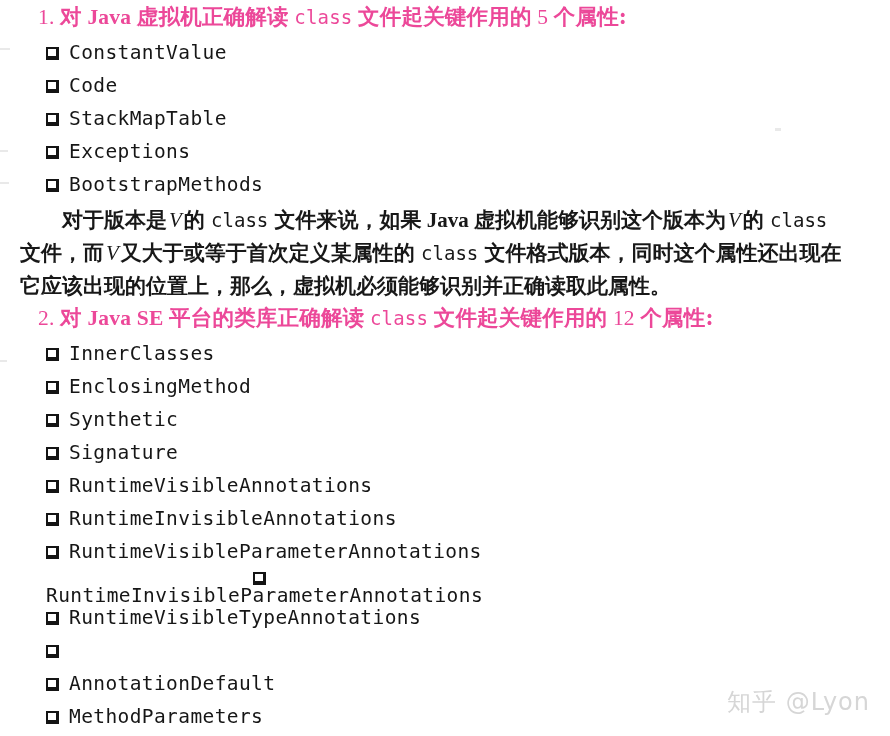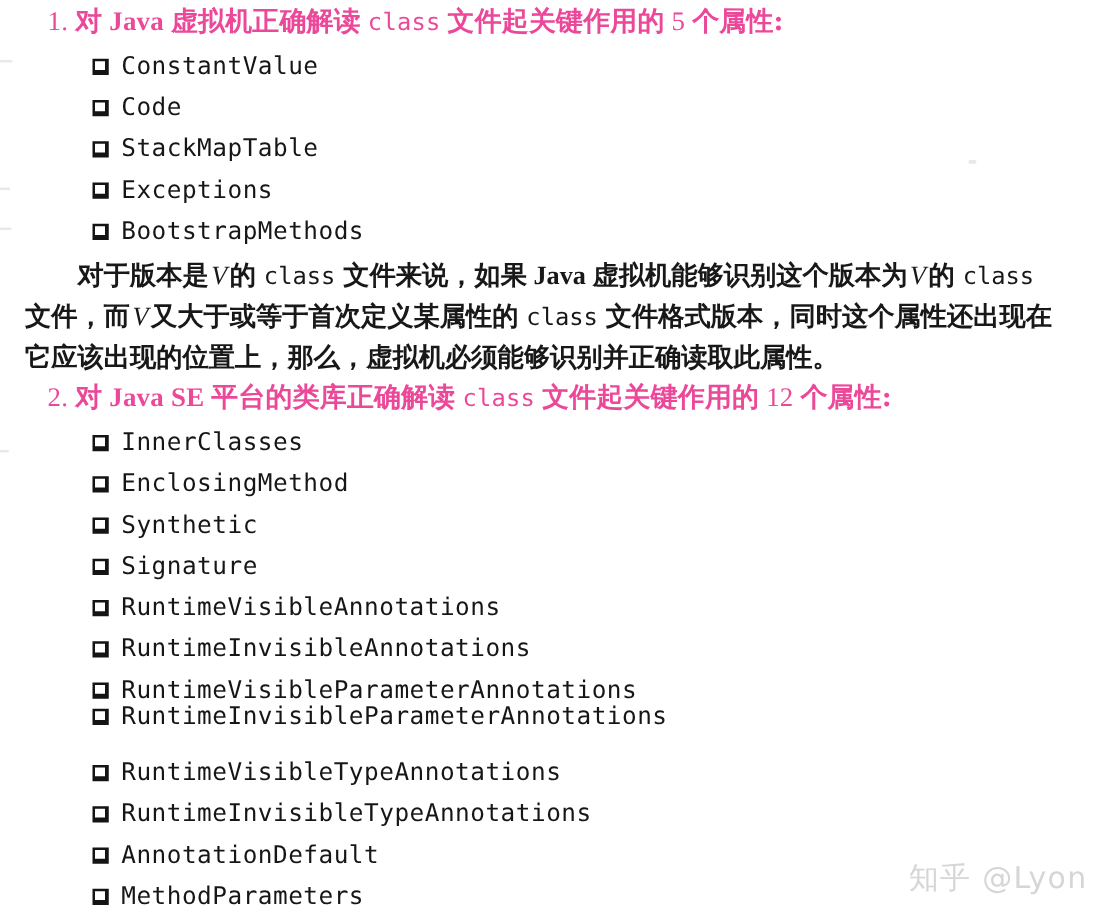--- a/index.html
+++ b/index.html
@@ -53,21 +53,20 @@
   }
 
   
   .chk-item {
     position: absolute;
     left: 46px;
     display: flex;
     align-items: center;
     height: 26px;
     white-space: nowrap;
-    margin-left: 28px;
   }
   .chk-box {
     width: 13px;
     height: 13px;
     box-sizing: border-box;
     border: 2px solid #141414;
     border-right-width: 3px;
     border-bottom-width: 4px;
     margin-right: 10px;
     background: #ffffff;
@@ -204,31 +203,30 @@
         <span class="chk-label">RuntimeVisibleAnnotations</span>
       </div>
       <div class="chk-item" style="top: 506px;">
         <span class="chk-box"></span>
         <span class="chk-label">RuntimeInvisibleAnnotations</span>
       </div>
       <div class="chk-item" style="top: 539px;">
         <span class="chk-box"></span>
         <span class="chk-label">RuntimeVisibleParameterAnnotations</span>
       </div>
-      <div class="chk-item" style="top: 560px;">
+      <div class="chk-item" style="top: 572px; flex-direction: column;">
         <span class="chk-box"></span>
         <span class="chk-label">RuntimeInvisibleParameterAnnotations</span>
       </div>
       <div class="chk-item" style="top: 605px;">
         <span class="chk-box"></span>
         <span class="chk-label">RuntimeVisibleTypeAnnotations</span>
       </div>
       <div class="chk-item" style="top: 638px;">
         <span class="chk-box"></span>
-        <span class="chk-label">RuntimeInvisibleTypeAnnotations</span>
       </div>
       <div class="chk-item" style="top: 671px;">
         <span class="chk-box"></span>
         <span class="chk-label">AnnotationDefault</span>
       </div>
       <div class="chk-item" style="top: 704px;">
         <span class="chk-box"></span>
         <span class="chk-label">MethodParameters</span>
       </div>
     </div>

